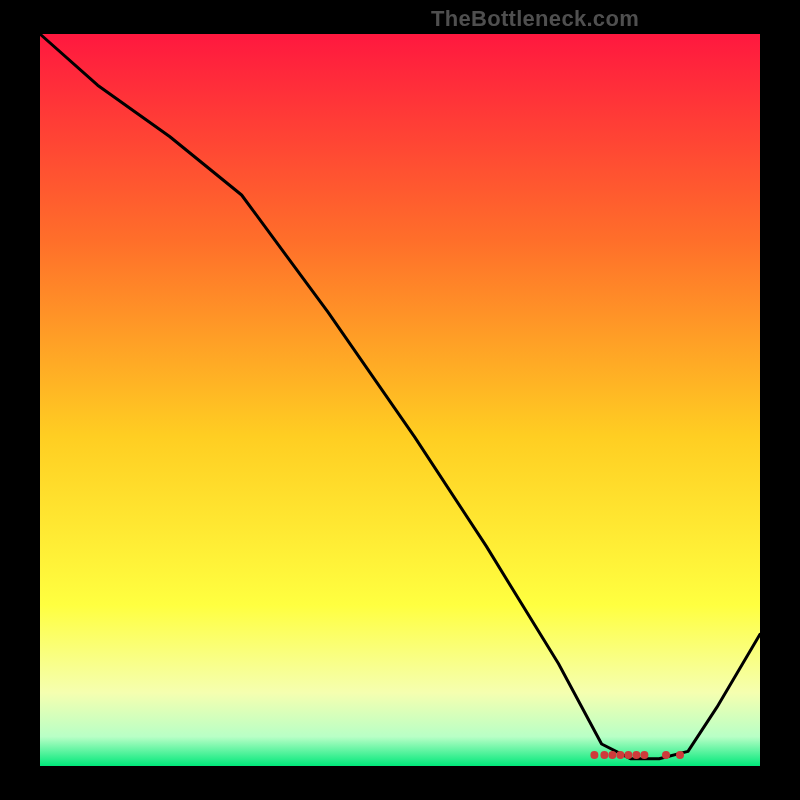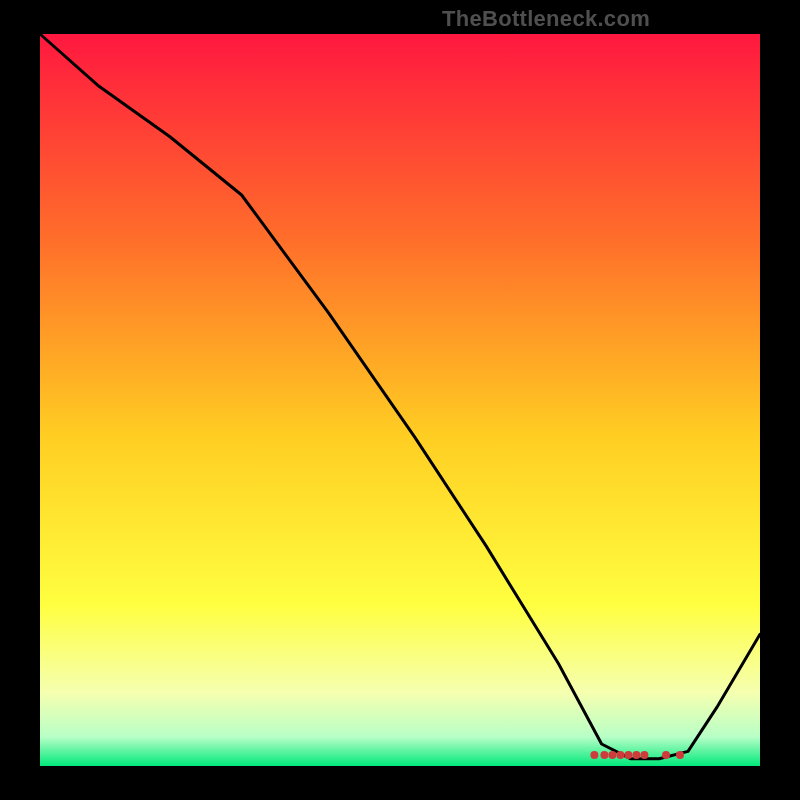--- a/index.html
+++ b/index.html
@@ -8,21 +8,20 @@
     width: 800px;
     height: 800px;
     background: #000;
     overflow: hidden;
   }
   .frame {
     position: relative;
     width: 653px;
     height: 800px;
     background: #000;
-    padding-left: 11px;
   }
   .watermark {
     position: absolute;
     top: 6px;
     right: 14px;
     font-family: Arial, Helvetica, sans-serif;
     font-size: 22px;
     font-weight: 600;
     color: #4f4f4f;
     letter-spacing: 0.3px;

